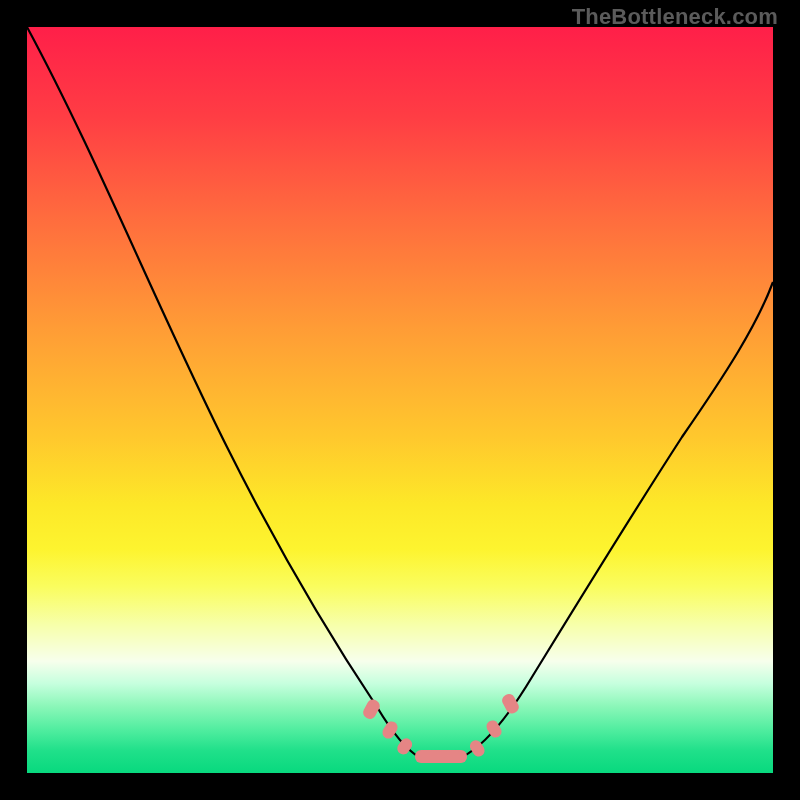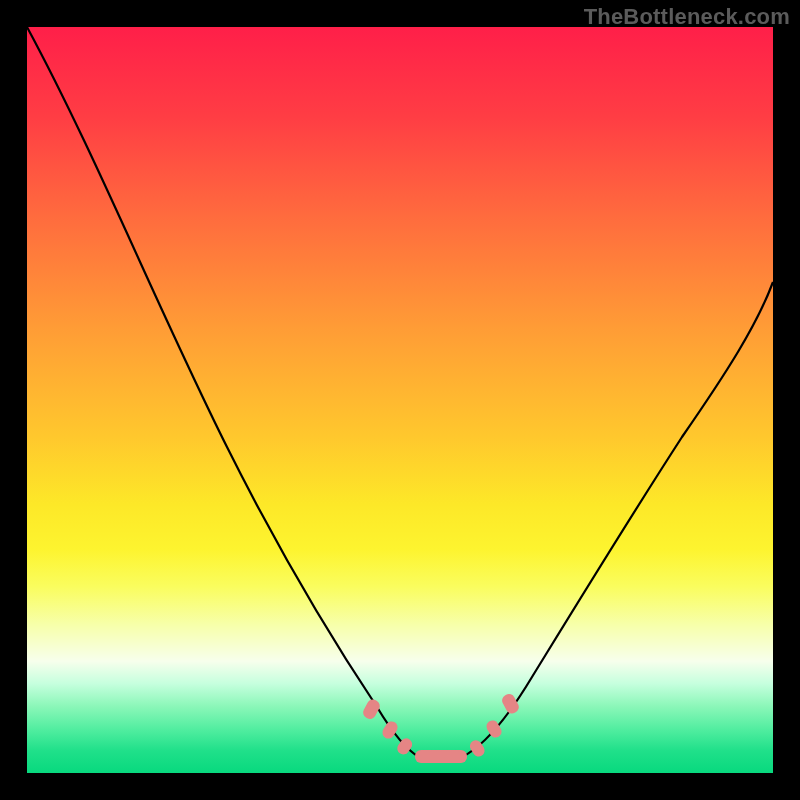--- a/index.html
+++ b/index.html
@@ -46,21 +46,21 @@
     position: absolute;
     left: 27px;
     top: 27px;
     width: 746px;
     height: 746px;
     overflow: visible;
   }
   .watermark {
     position: absolute;
     top: 4px;
-    right: 10px;
+    right: 22px;
     font-family: Arial, Helvetica, sans-serif;
     font-size: 22px;
     font-weight: 600;
     color: #5b5b5b;
     letter-spacing: 0.2px;
     pointer-events: none;
   }
 </style>
 </head>
 <body>

